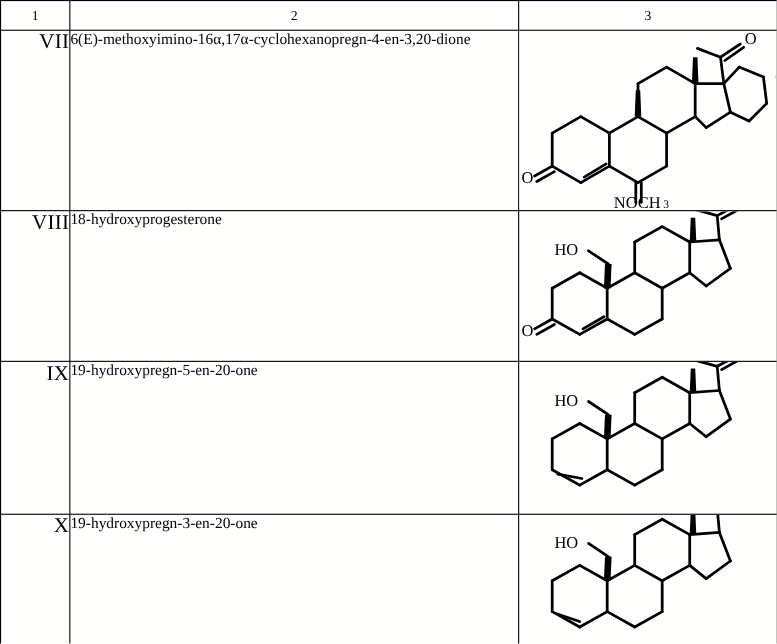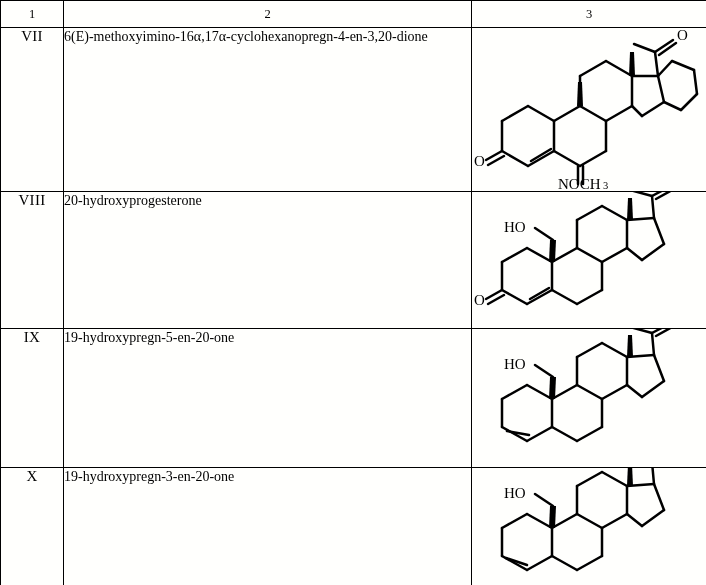--- a/index.html
+++ b/index.html
@@ -44,23 +44,23 @@
     height: 26px;
     text-align: center;
     vertical-align: middle;
     font-size: 12.5px;
     font-weight: normal;
     line-height: 26px;
   }
 
   
   td.num-cell {
-    text-align: center;
+    text-align: right;
     font-weight: bold;
-    font-size: 15px;
+    font-size: 19px;
     padding-top: 13px;
     letter-spacing: 0.3px;
   }
   td.name-cell {
     font-size: 14px;
     padding: 13px 6px 0 8px;
     line-height: 1.25;
     white-space: nowrap;
   }
   td.struct-cell {
@@ -196,21 +196,21 @@
               <text class="atom" x="205" y="12" text-anchor="start">O</text>
               <text class="atom" x="86" y="161" text-anchor="start">NOCH</text>
               <text class="atom-sub" x="131" y="161" text-anchor="start">3</text>
             </svg>
           </div>
         </td>
       </tr>
 
       <tr class="r-viii">
         <td class="num-cell">VIII</td>
-        <td class="name-cell">20-hydroxyprogesterone</td>
+        <td class="name-cell">18-hydroxyprogesterone</td>
         <td class="struct-cell">
           <div class="struct-wrap">
             <svg width="233" height="134" viewBox="0 0 233 134" xmlns="http://www.w3.org/2000/svg">
               <g fill="none" stroke="#000" stroke-width="2.5" stroke-linecap="round" stroke-linejoin="round">
 
                 <line x1="30" y1="98" x2="30" y2="70"></line>
                 <line x1="30" y1="70" x2="55" y2="56"></line>
                 <line x1="55" y1="56" x2="80" y2="70"></line>
                 <line x1="80" y1="70" x2="80" y2="98"></line>
                 <line x1="80" y1="98" x2="55" y2="112"></line>

